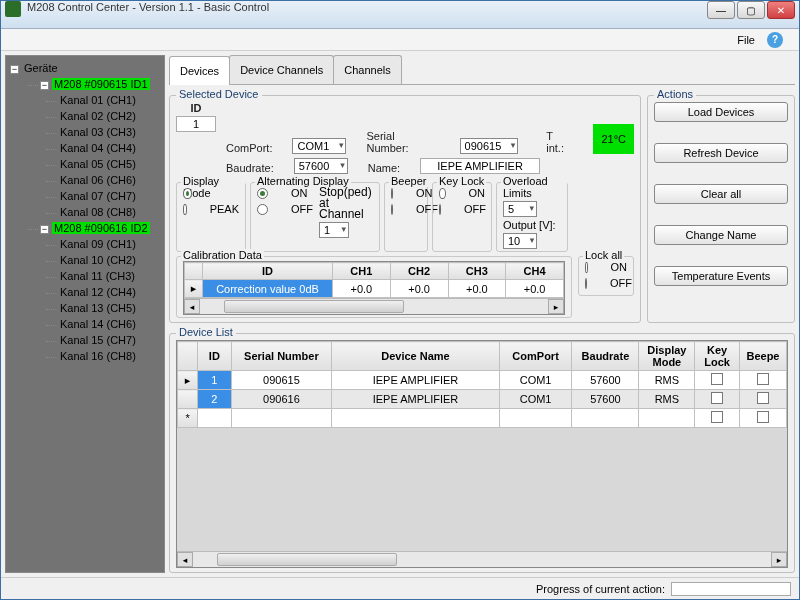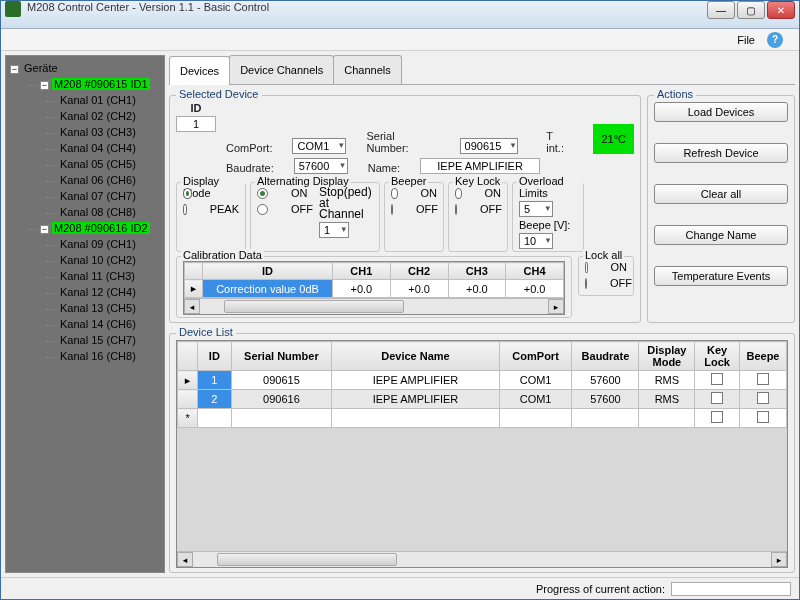--- a/index.html
+++ b/index.html
@@ -181,21 +181,21 @@
                       <span class="radio"></span>
                       <span>OFF</span>
                     </div>
                 </div>
                 <div class="small-col">
                   <span style="font-size:12px; line-height:11px;">Stop(ped) at Channel</span>
                   <span class="combo" style="min-width:30px">1</span>
                 </div>
               </div>
             </div>
-            <div class="subgroup" style="width:60px">
+            <div class="subgroup" style="width:44px">
               <div class="legend">Beeper</div>
               <div class="field-row">
                   <span class="radio"></span>
                   <span>ON</span>
                 </div>
               <div class="field-row">
                   <span class="radio checked"></span>
                   <span>OFF</span>
                 </div>
             </div>
@@ -208,21 +208,21 @@
               <div class="field-row">
                   <span class="radio checked"></span>
                   <span>OFF</span>
                 </div>
             </div>
             <div class="subgroup" style="width:72px">
               <div class="legend">Overload Limits</div>
               <div class="small-col">
                 <span>Sensor [V]:</span>
                 <span class="combo" style="min-width:34px">5</span>
-                <span>Beepe [V]:</span>
+                <span>Output [V]:</span>
                 <span class="combo" style="min-width:34px">10</span>
               </div>
             </div>
           </div>
 
           <div style="display:flex; gap:6px; align-items:flex-start;">
             <div class="subgroup" style="flex:1">
               <div class="legend">Calibration Data</div>
               <div class="gridwrap">
                 <table class="grid">

